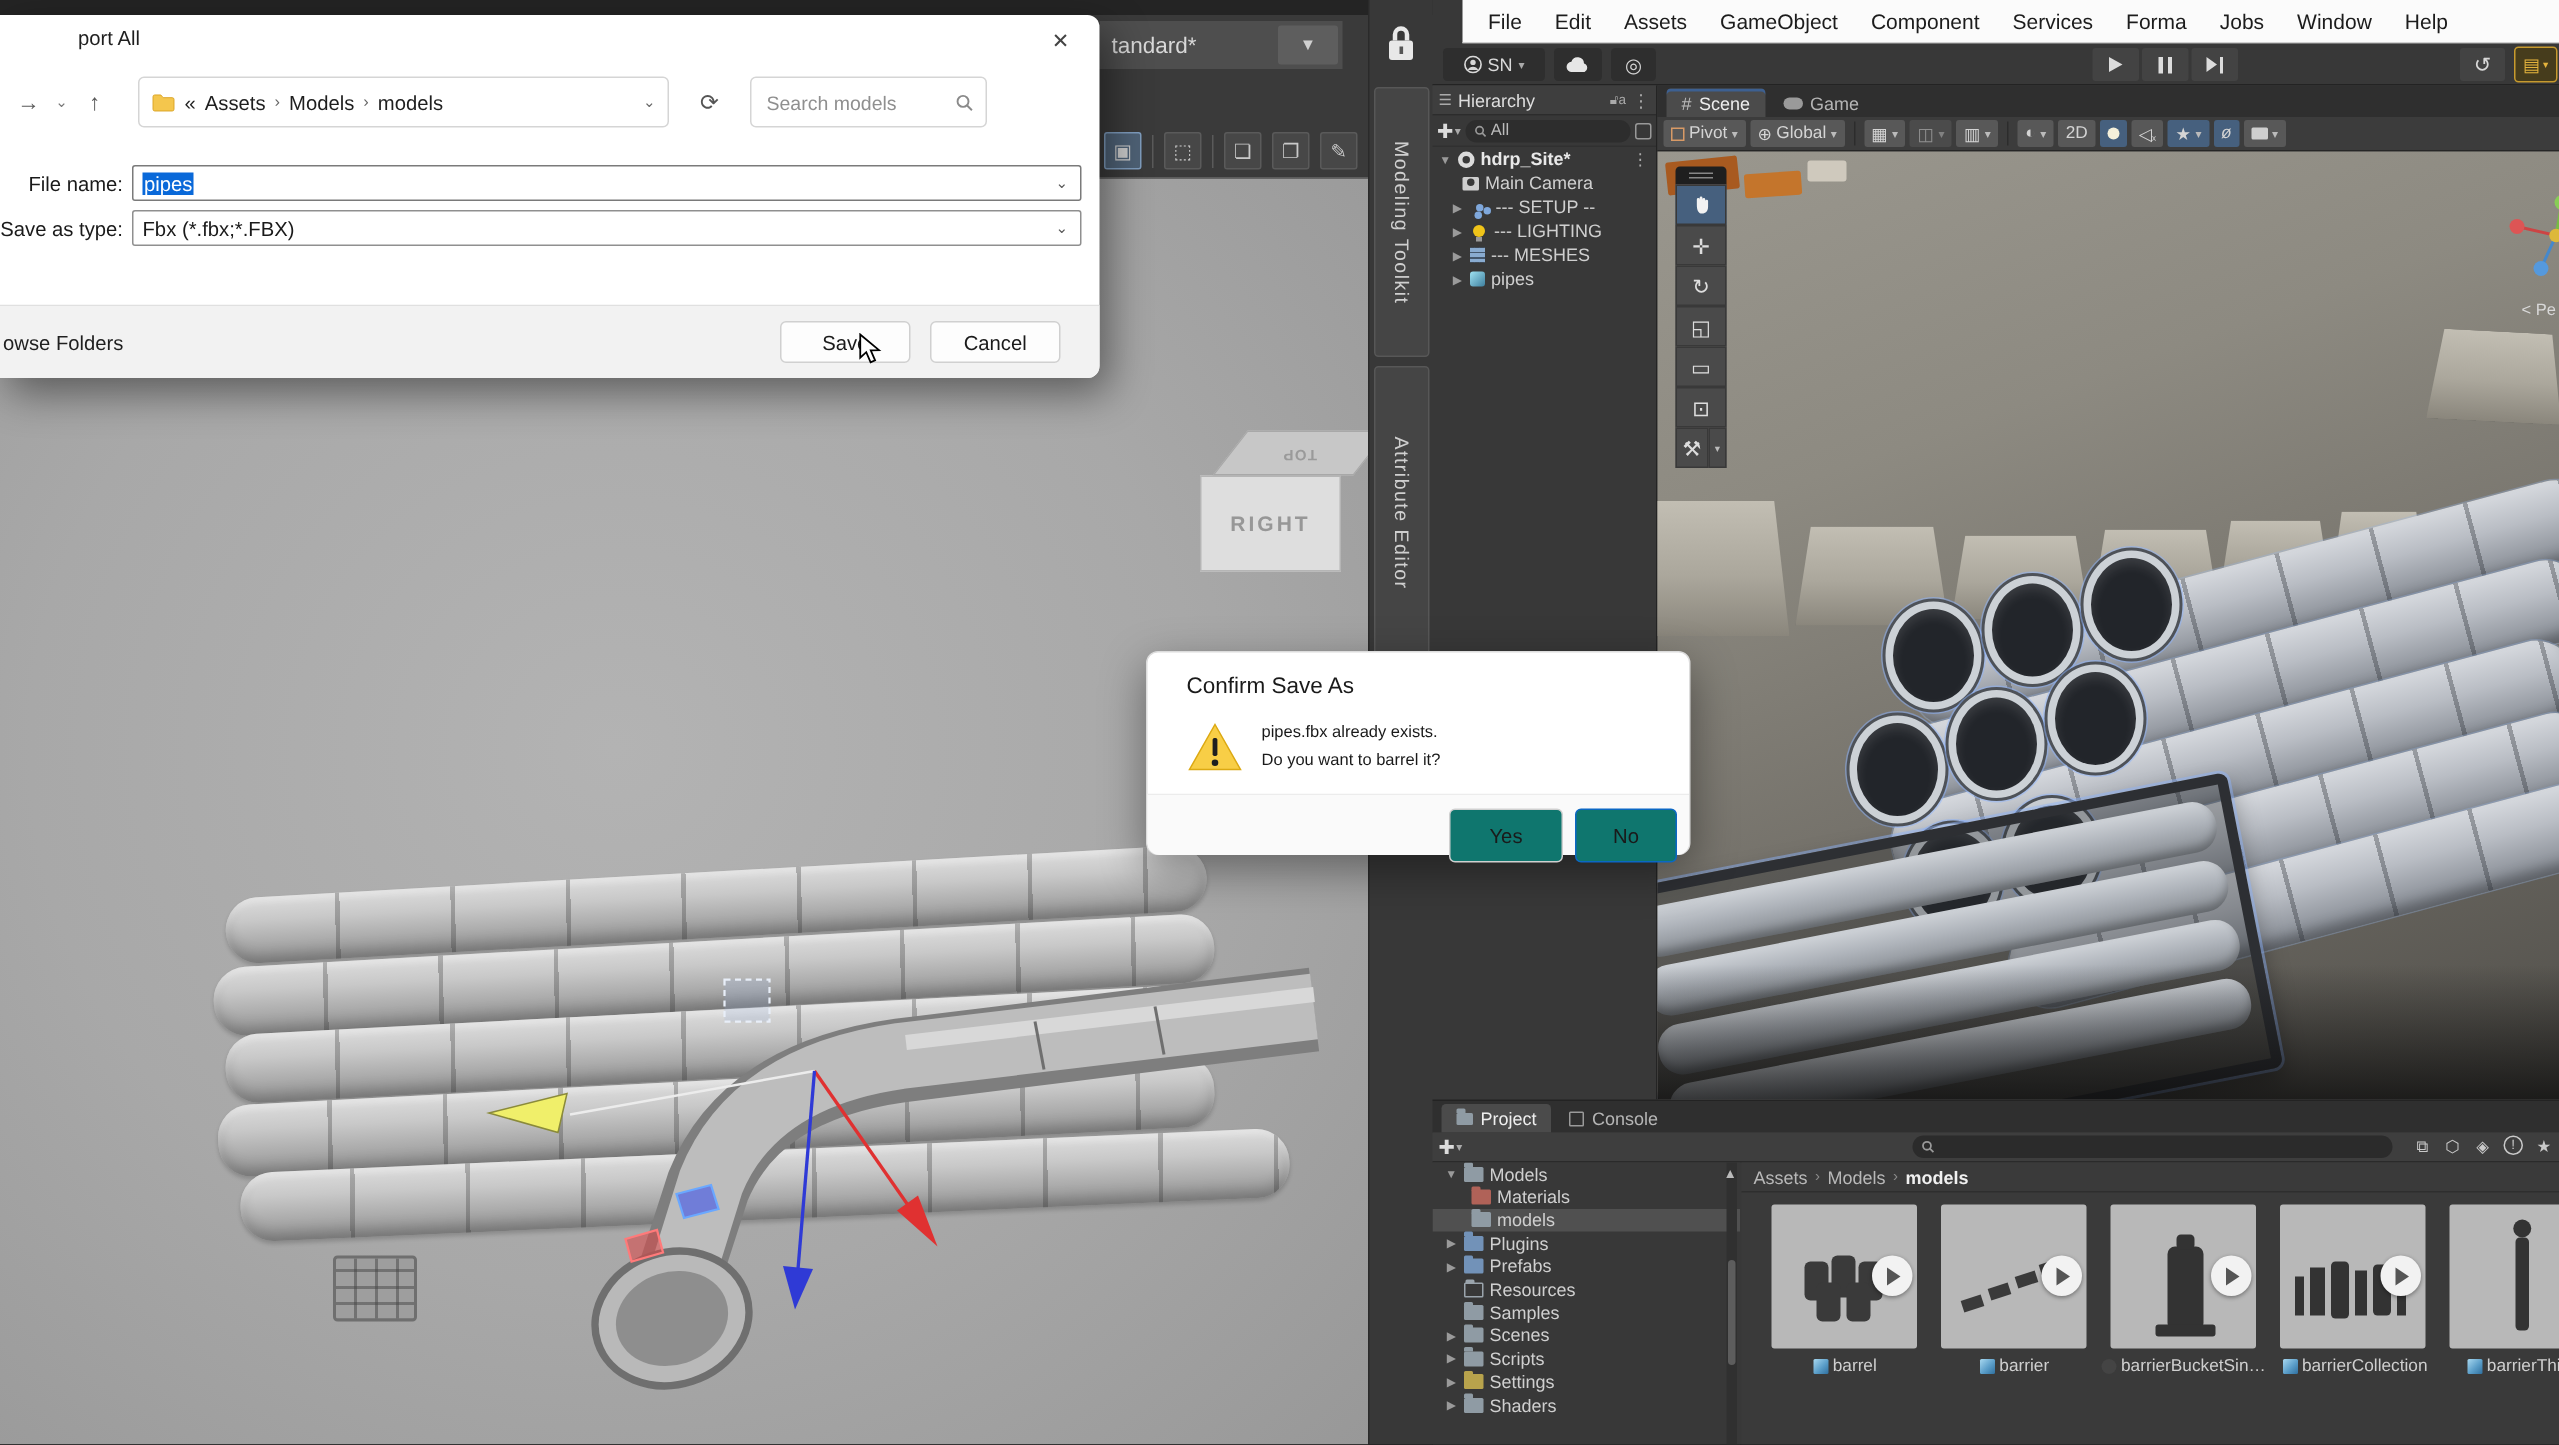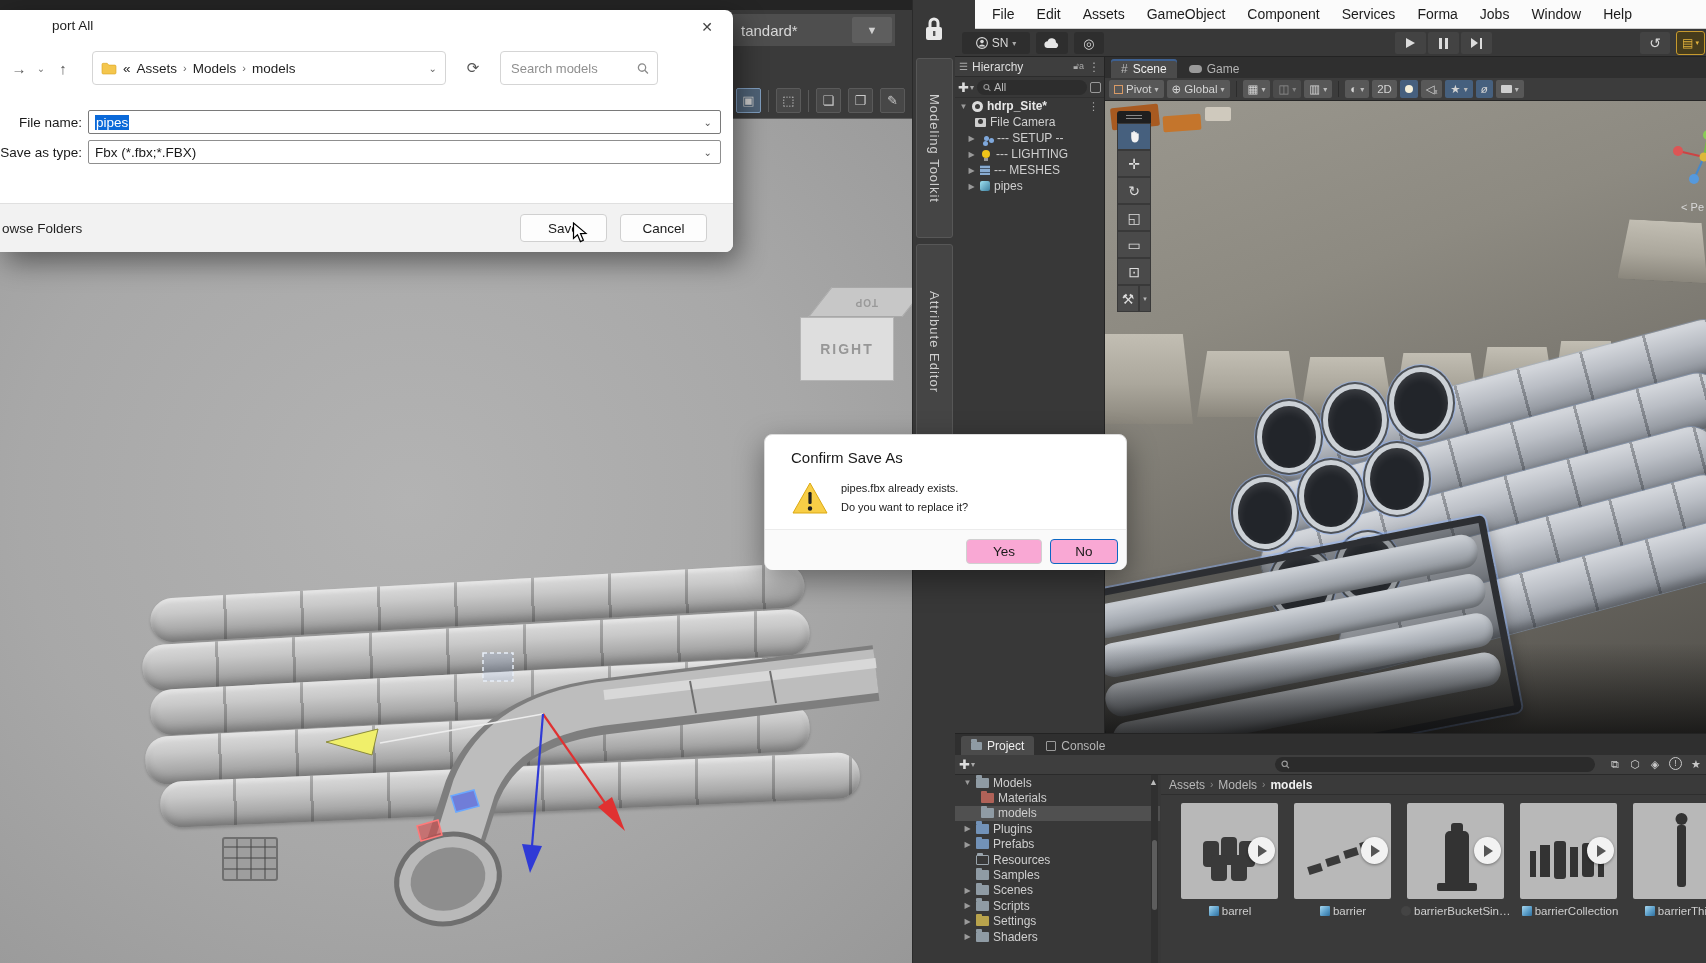--- a/index.html
+++ b/index.html
@@ -217,21 +217,21 @@
   .cursor{position:absolute;left:572px;top:18px;z-index:5;}
 
   
   .confirm{position:absolute;left:764px;top:434px;width:363px;height:136px;background:#fff;border-radius:8px;
     box-shadow:0 10px 30px rgba(0,0,0,.4);z-index:60;color:#1a1a1a;border:1px solid #dcdcdc;}
   .cf-title{position:absolute;left:26px;top:14px;font-size:15px;}
   .cf-warn{position:absolute;left:26px;top:46px;}
   .cf-msg{position:absolute;left:76px;top:44px;font-size:11px;line-height:19px;}
   .cf-footer{position:absolute;left:0;top:94px;width:361px;height:41px;background:#fafafa;
     border-top:1px solid #ececec;border-radius:0 0 8px 8px;}
-  .cf-btn{position:absolute;top:9px;height:25px;background:#f9a8d4;border:1px solid #d0d0d0;border-radius:4px;
+  .cf-btn{position:absolute;top:9px;height:36px;background:#0f766e;border:1px solid #d0d0d0;border-radius:4px;
     display:flex;align-items:center;justify-content:center;font-size:13.5px;}
   .cf-btn.default{border:1.6px solid #0b67c4;}
 </style>
 </head>
 <body>
 
 <div id="root">
 
   <div class="maya">
     <div class="maya-topstrip"></div>
@@ -379,21 +379,21 @@
         <span style="width:11px;height:11px;border:1px solid #999;border-radius:2px;"></span>
       </div>
       <div class="h-row">
         <span class="arr">▼</span>
         <span class="ic ic-scene"></span>
         <span style="color:#e8e8e8;font-weight:bold;">hdrp_Site*</span>
         <span class="dots">⋮</span>
       </div>
       <div class="h-row child">
         <span class="ic ic-cam"></span>
-        <span>File Camera</span>
+        <span>Main Camera</span>
       </div>
       <div class="h-row child" style="padding-left:12px;">
         <span class="arr">▶</span>
         <span class="ic ic-setup"></span>
         <span>--- SETUP --</span>
       </div>
       <div class="h-row child" style="padding-left:12px;">
         <span class="arr">▶</span>
         <span class="ic ic-bulb"></span>
         <span>--- LIGHTING</span>
@@ -784,21 +784,21 @@
 
   <div class="confirm">
     <div class="cf-title">Confirm Save As</div>
     <svg class="cf-warn" width="38" height="34" viewBox="0 0 38 34">
       <path d="M19 2 L36 32 L2 32 Z" fill="#f8ce46" stroke="#dca913" stroke-width="1"></path>
       <rect x="17.4" y="11" width="3.2" height="12" rx="1.2" fill="#1f1f1f"></rect>
       <circle cx="19" cy="27.5" r="2.2" fill="#1f1f1f"></circle>
     </svg>
     <div class="cf-msg">
       <div>pipes.fbx already exists.</div>
-      <div>Do you want to replace it?</div>
+      <div>Do you want to barrel it?</div>
     </div>
     <div class="cf-footer">
       <div class="cf-btn" style="left:201px;width:76px;">Yes</div>
       <div class="cf-btn default" style="left:285px;width:68px;">No</div>
     </div>
   </div>
 
 </div>
 
 </body></html>

